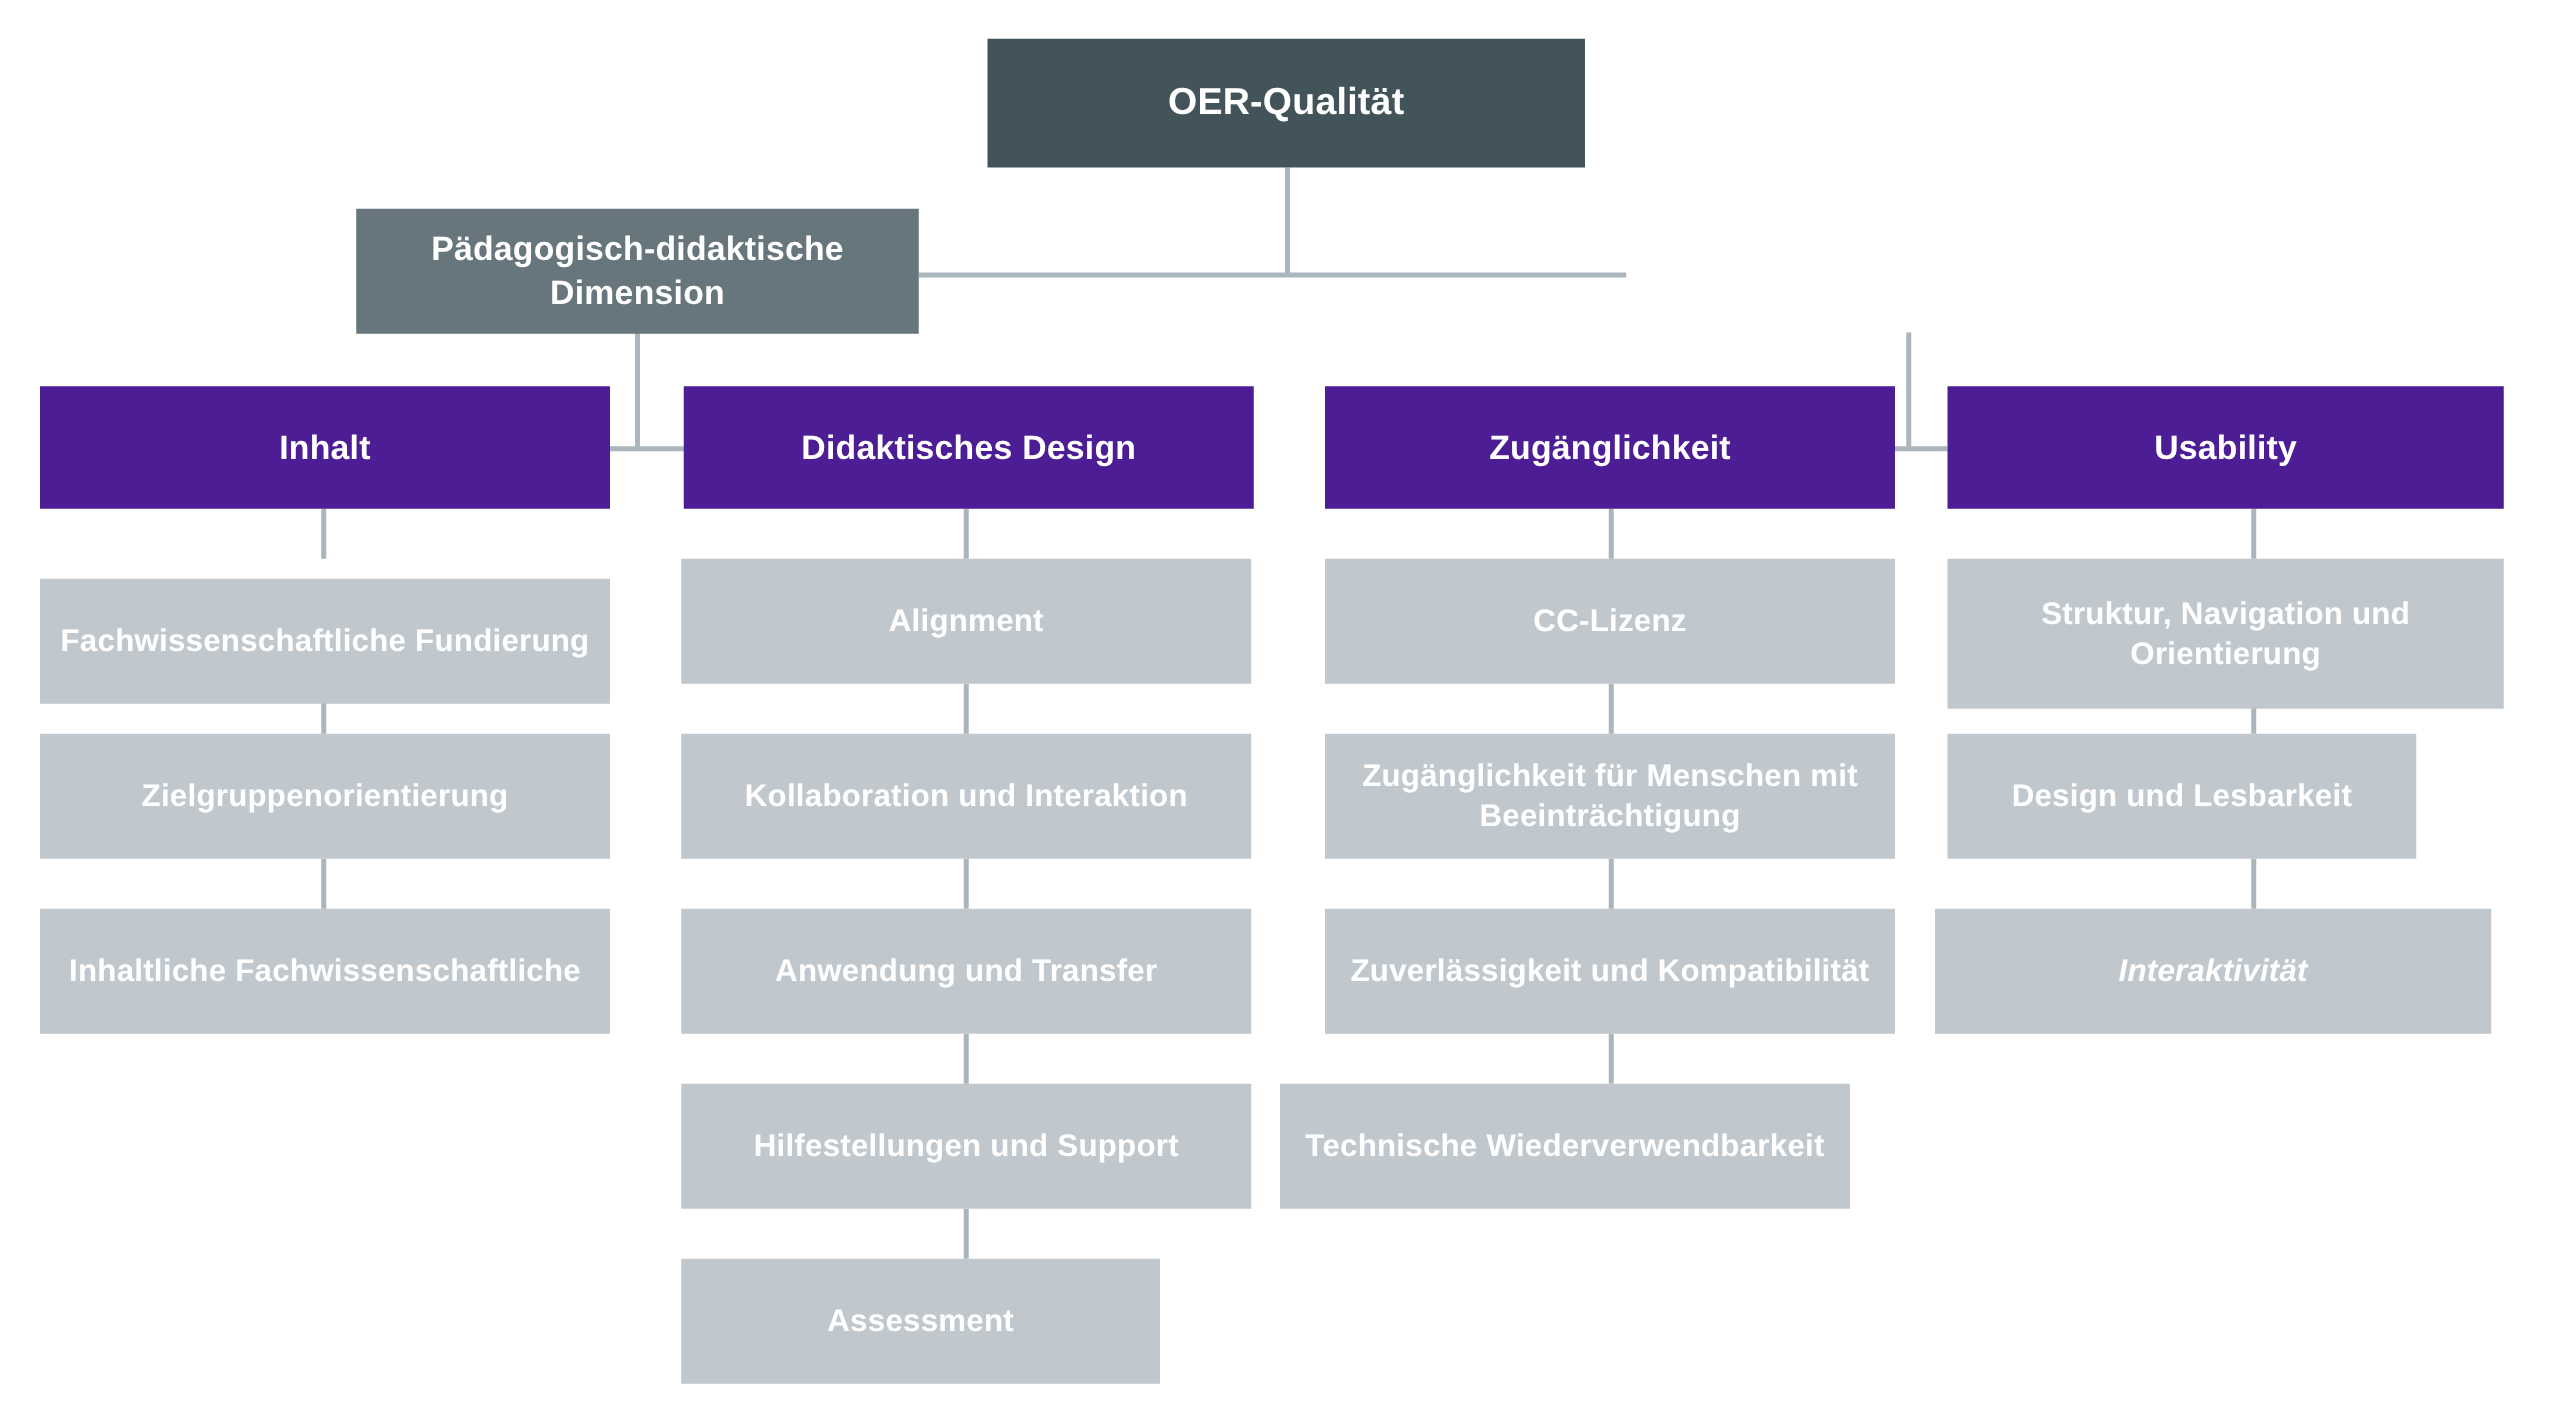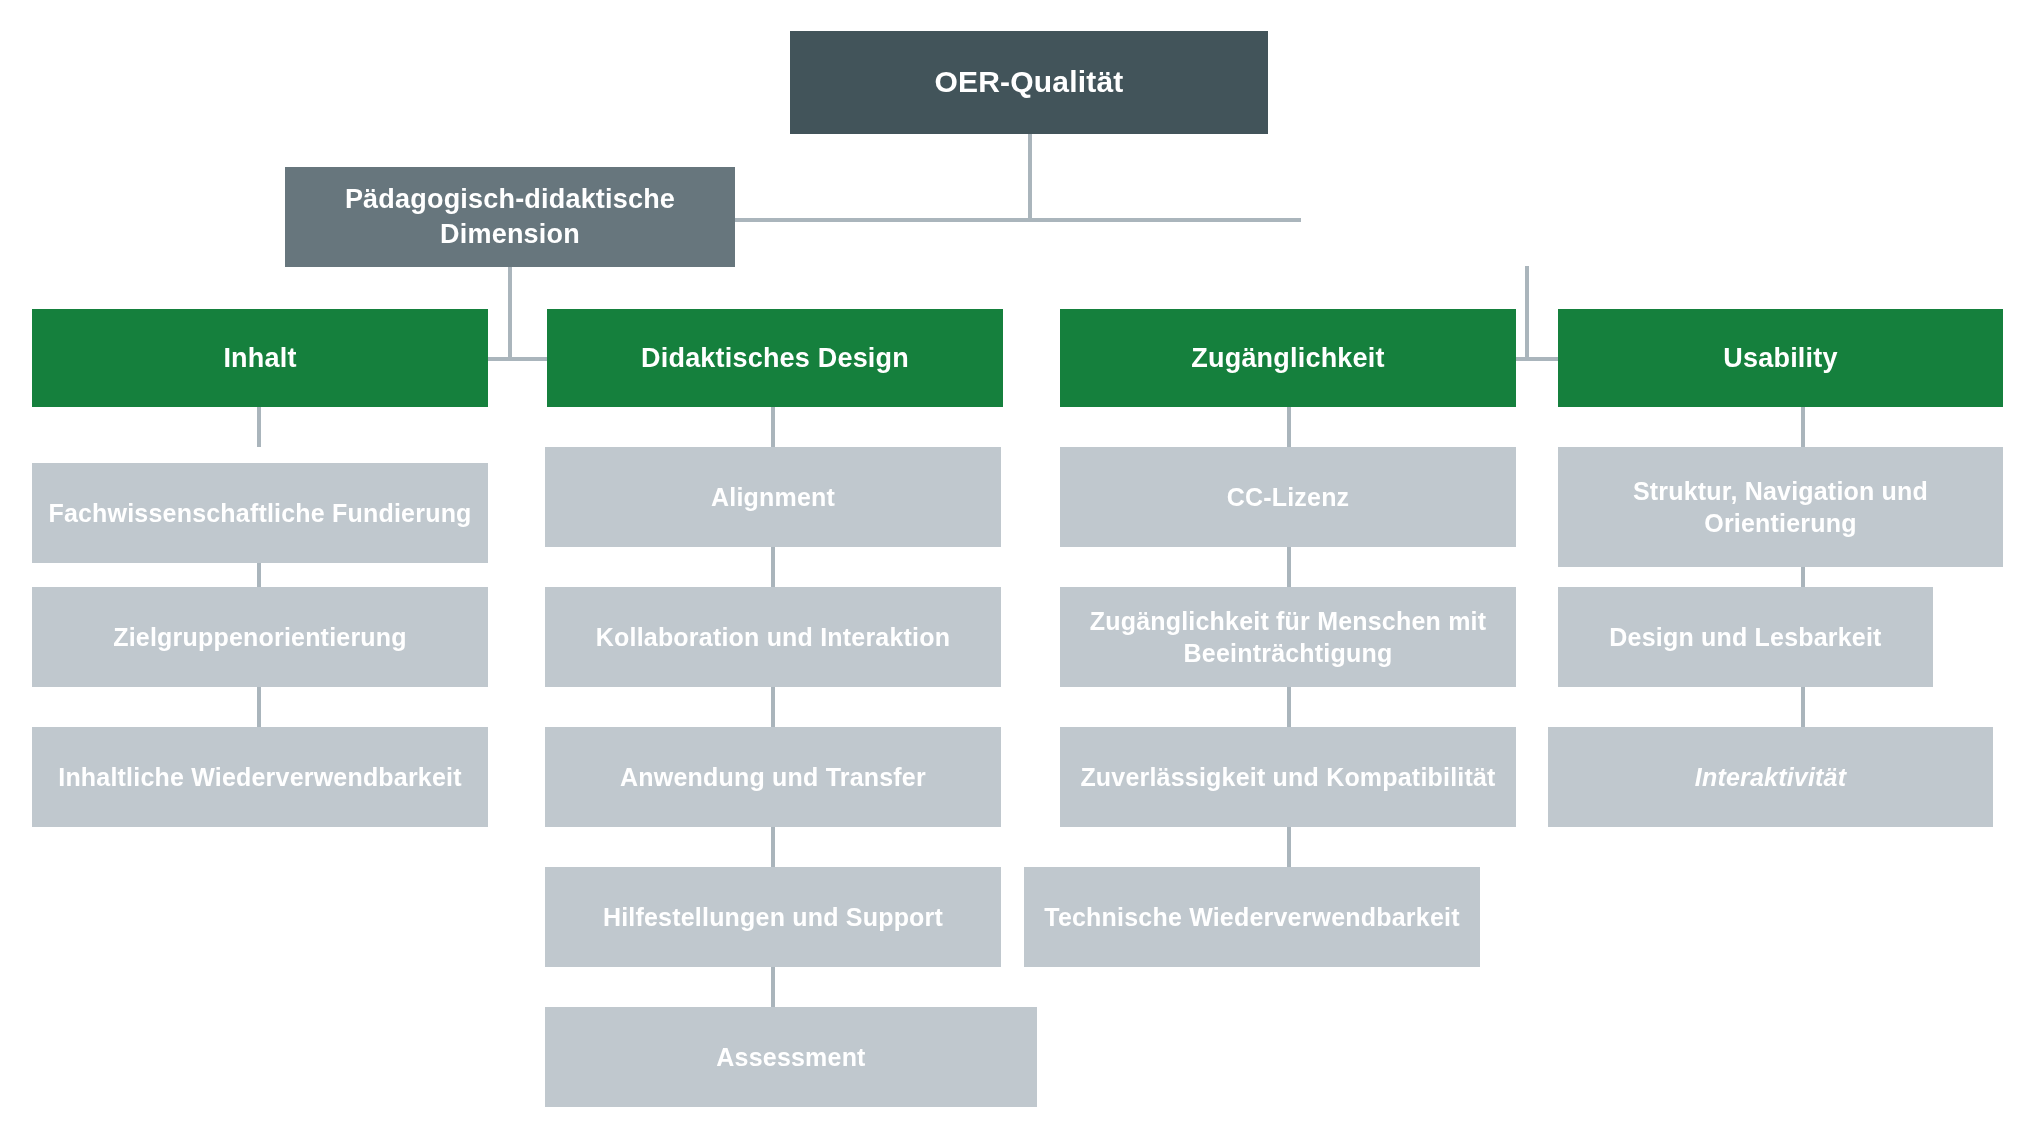--- a/index.html
+++ b/index.html
@@ -23,21 +23,21 @@
     text-align: center;
     color: #ffffff;
     font-weight: bold;
     line-height: 1.28;
     box-sizing: border-box;
     padding: 4px 10px;
     z-index: 2;
   }
   .lvl-root  { background: #42545a; font-size: 30px; letter-spacing: 0.2px; }
   .lvl-dim   { background: #67767d; font-size: 27px; letter-spacing: 0.2px; }
-  .lvl-cat   { background: #15803d; font-size: 27px; letter-spacing: 0.2px; }
+  .lvl-cat   { background: #4c1d95; font-size: 27px; letter-spacing: 0.2px; }
   .lvl-leaf  { background: #c0c8ce; font-size: 25px; letter-spacing: 0.2px; }
 
   .conn {
     position: absolute;
     background: #aab5bc;
     z-index: 1;
   }
   .conn.v { width: 4px; }
   .conn.h { height: 4px; }
 </style>
@@ -79,27 +79,27 @@
 
   <div class="node lvl-dim" style="left:285px; top:167px; width:450px; height:100px;">Pädagogisch-didaktische Dimension</div>
 
   <div class="node lvl-cat" style="left:32px; top:309px; width:456px; height:98px;">Inhalt</div>
   <div class="node lvl-cat" style="left:547px; top:309px; width:456px; height:98px;">Didaktisches Design</div>
   <div class="node lvl-cat" style="left:1060px; top:309px; width:456px; height:98px;">Zugänglichkeit</div>
   <div class="node lvl-cat" style="left:1558px; top:309px; width:445px; height:98px;">Usability</div>
 
   <div class="node lvl-leaf" style="left:32px; top:447px; width:456px; height:100px;margin-top:16px;">Fachwissenschaftliche Fundierung</div>
   <div class="node lvl-leaf" style="left:32px; top:587px; width:456px; height:100px;">Zielgruppenorientierung</div>
-  <div class="node lvl-leaf" style="left:32px; top:727px; width:456px; height:100px;">Inhaltliche Wiederverwendbarkeit</div>
+  <div class="node lvl-leaf" style="left:32px; top:727px; width:456px; height:100px;">Inhaltliche Fachwissenschaftliche</div>
 
   <div class="node lvl-leaf" style="left:545px; top:447px; width:456px; height:100px;">Alignment</div>
   <div class="node lvl-leaf" style="left:545px; top:587px; width:456px; height:100px;">Kollaboration und Interaktion</div>
   <div class="node lvl-leaf" style="left:545px; top:727px; width:456px; height:100px;">Anwendung und Transfer</div>
   <div class="node lvl-leaf" style="left:545px; top:867px; width:456px; height:100px;">Hilfestellungen und Support</div>
-  <div class="node lvl-leaf" style="left:545px; top:1007px; width:492px; height:100px;">Assessment</div>
+  <div class="node lvl-leaf" style="left:545px; top:1007px; width:383px; height:100px;">Assessment</div>
 
   <div class="node lvl-leaf" style="left:1060px; top:447px; width:456px; height:100px;">CC-Lizenz</div>
   <div class="node lvl-leaf" style="left:1060px; top:587px; width:456px; height:100px;">Zugänglichkeit für Menschen mit Beeinträchtigung</div>
   <div class="node lvl-leaf" style="left:1060px; top:727px; width:456px; height:100px;">Zuverlässigkeit und Kompatibilität</div>
   <div class="node lvl-leaf" style="left:1024px; top:867px; width:456px; height:100px;">Technische Wiederverwendbarkeit</div>
 
   <div class="node lvl-leaf" style="left:1558px; top:447px; width:445px; height:120px;">Struktur, Navigation und Orientierung</div>
   <div class="node lvl-leaf" style="left:1558px; top:587px; width:375px; height:100px;">Design und Lesbarkeit</div>
   <div class="node lvl-leaf" style="left:1548px; top:727px; width:445px; height:100px;font-style:italic;">Interaktivität</div>
 

